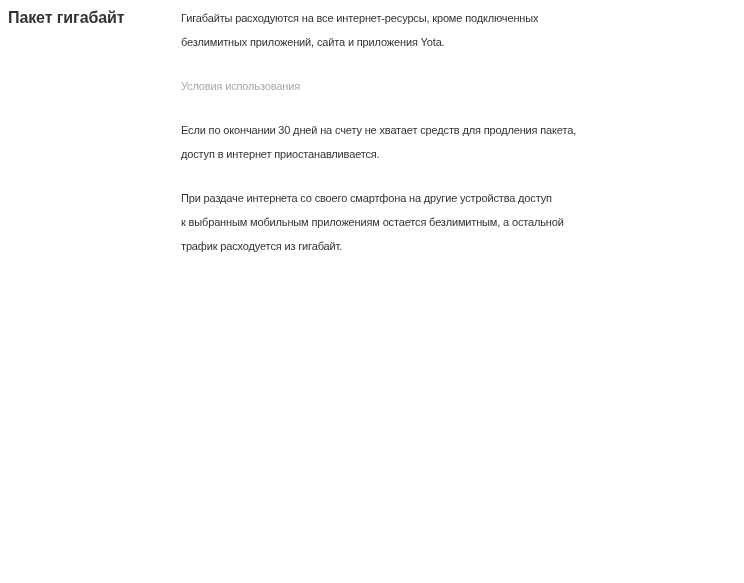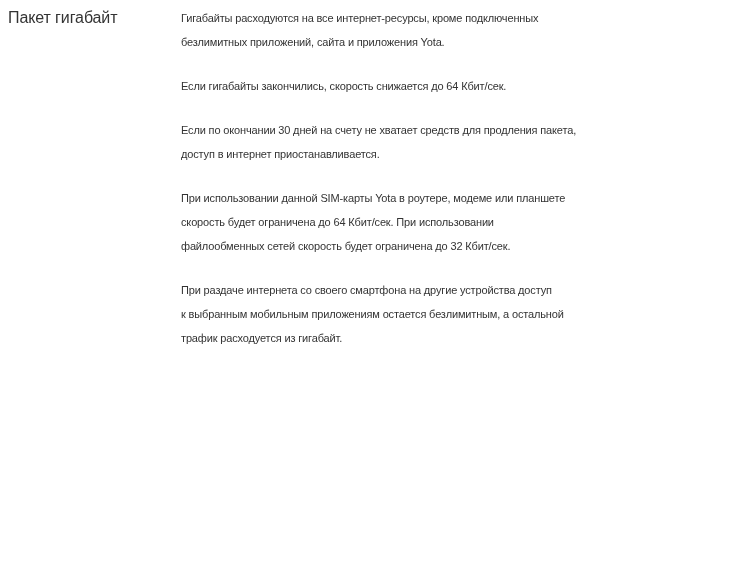--- a/index.html
+++ b/index.html
@@ -21,21 +21,21 @@
     box-sizing: border-box;
     width: 744px;
   }
   .left-col {
     width: 173px;
     flex: none;
   }
   .plan-title {
     margin: 0;
     font-size: 16px;
-    font-weight: normal;
+    font-weight: bold;
     line-height: 24px;
     color: #333333;
     letter-spacing: -0.1px;
   }
   .right-col {
     flex: 1;
     min-width: 0;
   }
   .para {
     margin: 0 0 20px 0;
@@ -55,23 +55,20 @@
 </head>
 <body>
 
 <div class="layout">
   <div class="left-col">
     <h3 class="plan-title">Пакет гигабайт</h3>
   </div>
   <div class="right-col">
     <p class="para">Гигабайты расходуются на все интернет-ресурсы, кроме подключенных
 безлимитных приложений, сайта и приложения Yota.</p>
-    <p class="para">Если гигабайты закончились, скорость снижается до 64 Кбит/сек.</p>
+    <p class="para muted">Условия использования</p>
     <p class="para">Если по окончании 30 дней на счету не хватает средств для продления пакета,
 доступ в интернет приостанавливается.</p>
-    <p class="para">При использовании данной SIM-карты Yota в роутере, модеме или планшете
-скорость будет ограничена до 64 Кбит/сек. При использовании
-файлообменных сетей скорость будет ограничена до 32 Кбит/сек.</p>
     <p class="para">При раздаче интернета со своего смартфона на другие устройства доступ
 к выбранным мобильным приложениям остается безлимитным, а остальной
 трафик расходуется из гигабайт.</p>
   </div>
 </div>
 
 </body></html>

